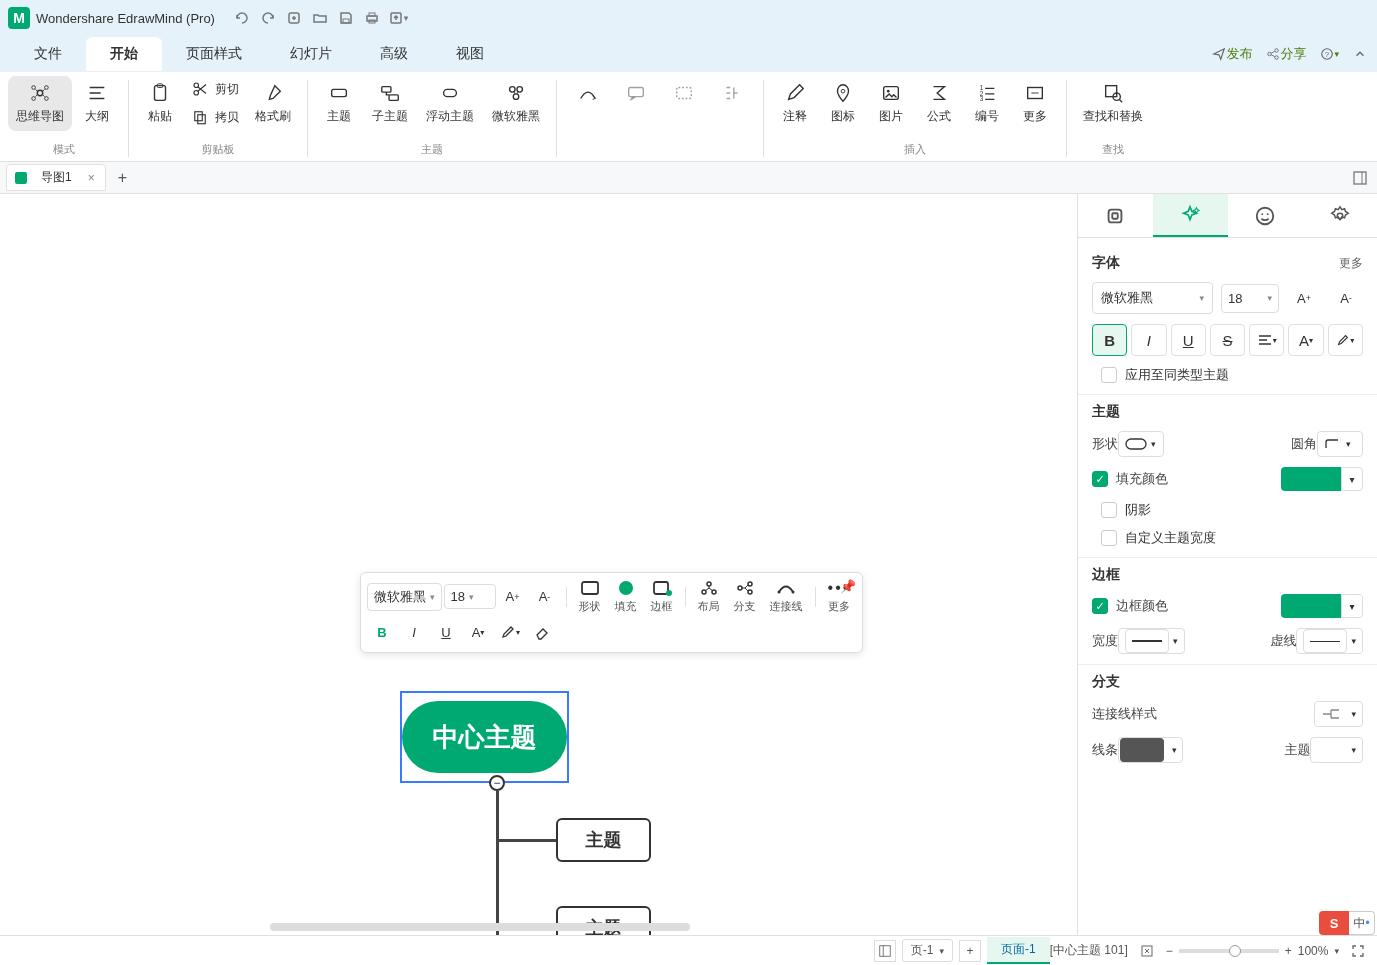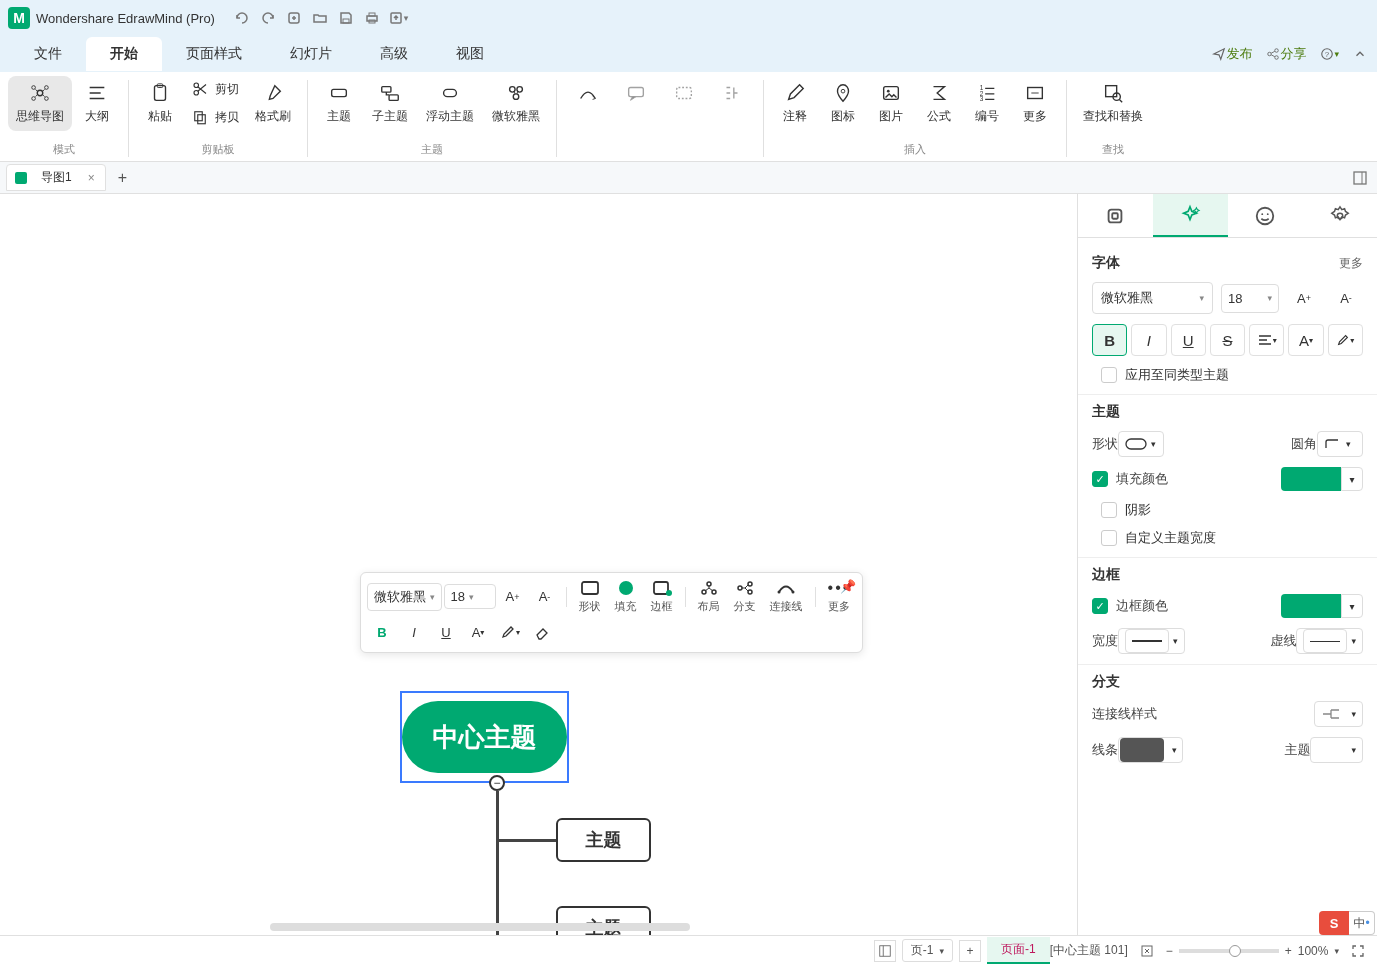--- a/index.html
+++ b/index.html
@@ -97,21 +97,21 @@
 .sp-color-arrow { border:1px solid #ddd; border-radius:0 4px 4px 0; width:22px; height:24px; display:flex; align-items:center; justify-content:center; font-size:10px; }
 .sp-line-swatch { width:44px; height:24px; border:1px solid #ddd; border-radius:4px; display:flex; align-items:center; justify-content:center; }
 .sp-line-swatch .line { width:30px; height:2px; background:#333; }
 .sp-gray-swatch { width:44px; height:24px; background:#555; border-radius:4px; }
 
 
 .statusbar { height:30px; border-top:1px solid #e0e0e0; background:#fff; justify-content:flex-end; padding:0 8px; font-size:12px; color:#555; }
 .sb-left { gap:6px; }
 .sb-pagesel { border:1px solid #ddd; padding:2px 8px; display:flex; align-items:center; gap:6px; cursor:pointer; border-radius:3px; }
 .sb-pgbtn { width:22px; height:22px; display:flex; align-items:center; justify-content:center; cursor:pointer; border:1px solid #ddd; }
-.sb-pagetab { padding:4px 14px; background:#e6f7f0; color:#be185d; border-bottom:2px solid #00a971; cursor:pointer; }
+.sb-pagetab { padding:4px 14px; background:#e6f7f0; color:#0369a1; border-bottom:2px solid #00a971; cursor:pointer; }
 .sb-right { gap:8px; }
 .sb-zoom { display:flex; align-items:center; gap:6px; }
 .sb-slider { width:100px; height:4px; background:#ddd; position:relative; }
 .sb-slider-thumb { position:absolute; left:50%; top:-4px; width:12px; height:12px; background:#fff; border:1px solid #999; border-radius:50%; }
 .sb-ime { position:absolute; right:2px; bottom:30px; display:flex; align-items:center; }
 .sb-ime-l { width:30px; height:24px; background:#e84d3d; border-radius:4px 0 0 4px; display:flex; align-items:center; justify-content:center; color:#fff; font-weight:bold; }
 .sb-ime-r { width:26px; height:24px; background:#fff; border:1px solid #ccc; border-left:none; border-radius:0 4px 4px 0; display:flex; align-items:center; justify-content:center; color:#555; font-size:12px; }
 
 .scrollh { position:absolute; left:270px; bottom:4px; width:420px; height:8px; background:#ddd; border-radius:4px; }
 

